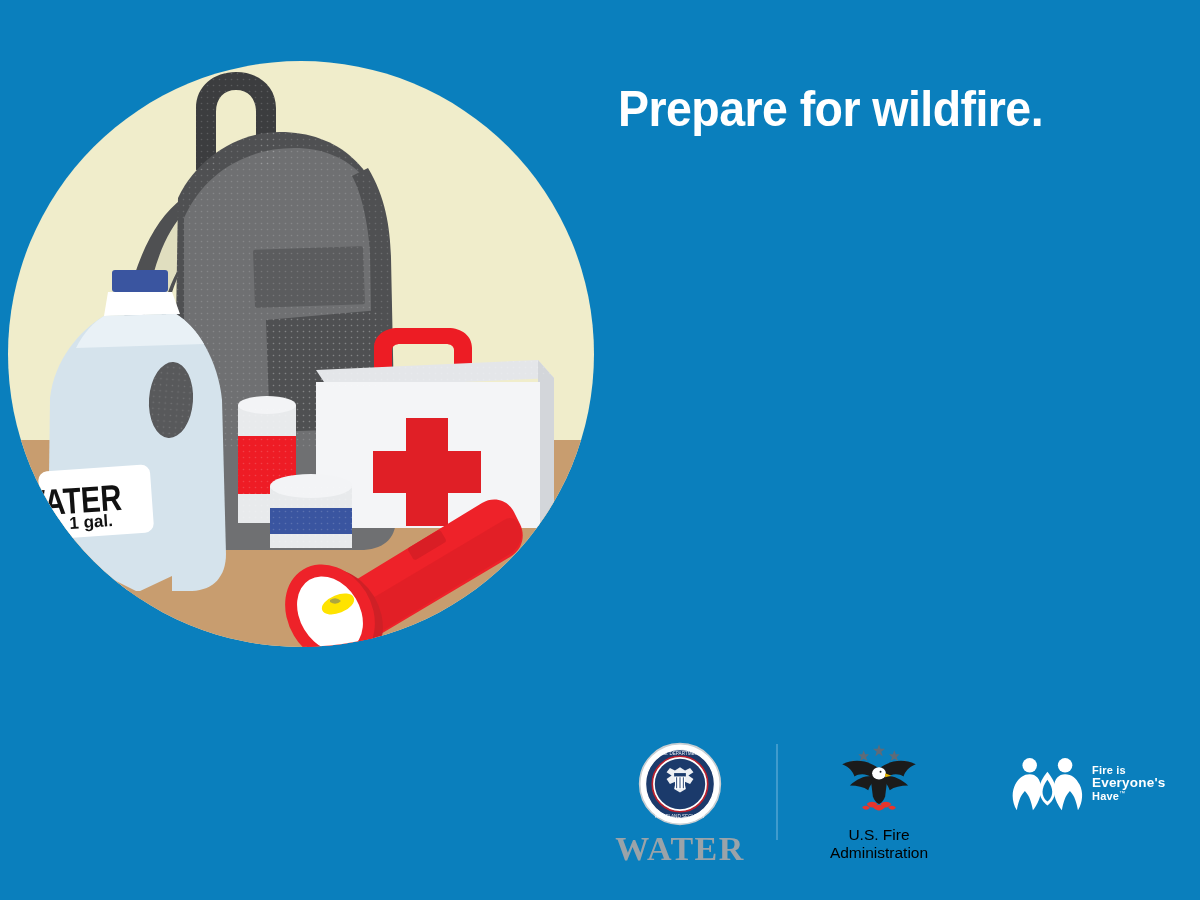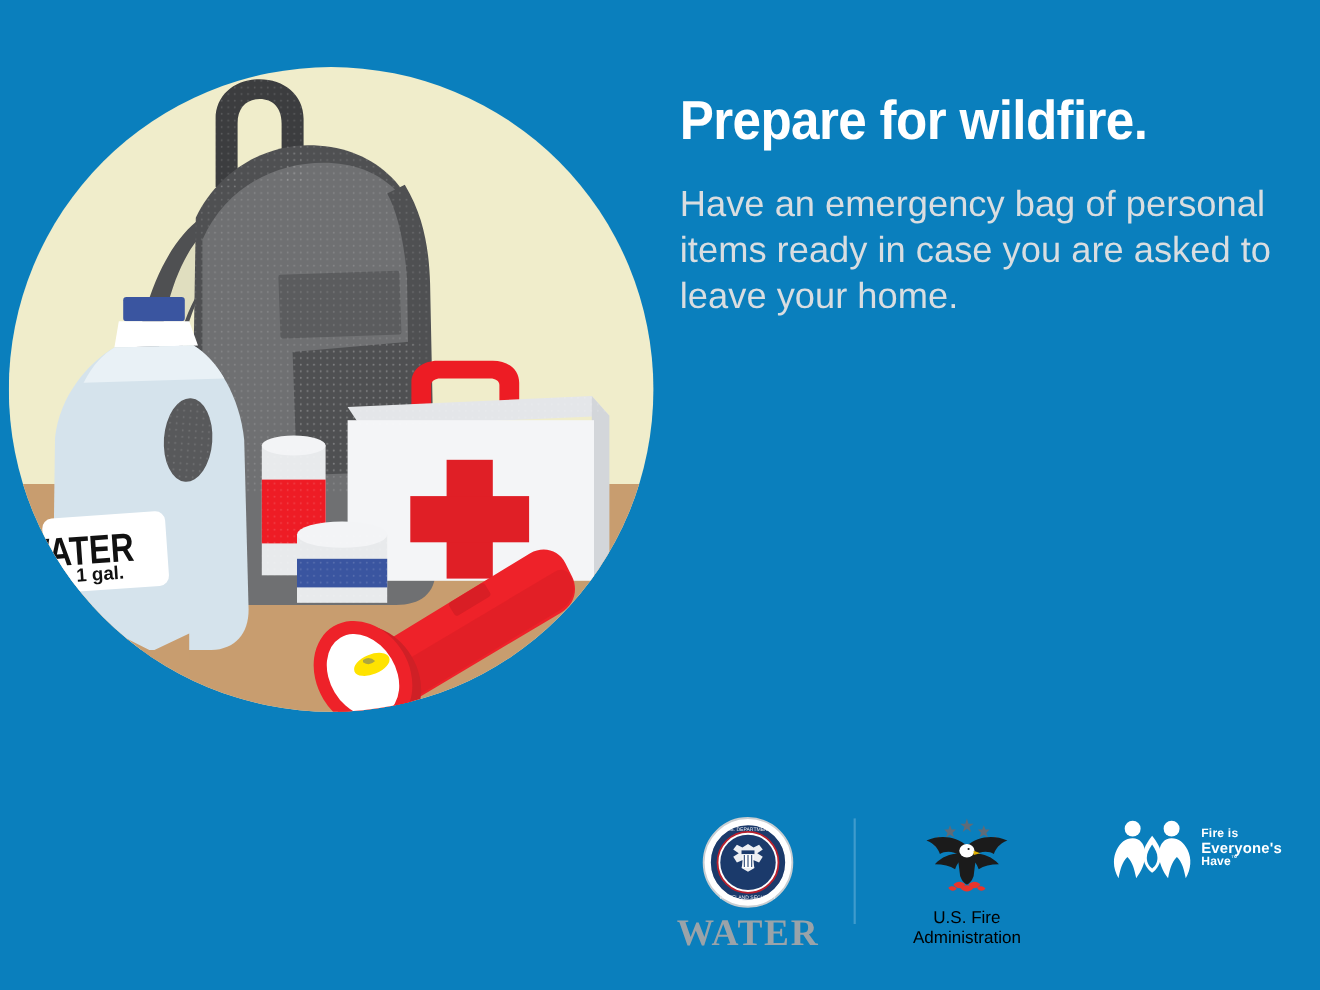--- a/index.html
+++ b/index.html
@@ -50,21 +50,21 @@
     font-weight:bold;font-size:34px;letter-spacing:1.5px;
     color:#9aa3a9;margin-top:6px;line-height:34px;
   }
   #divider{width:2px;height:96px;background:#3f9bcd;margin:2px 26px 0 26px;}
   #usfa-block{width:150px;}
   #usfa-name{
     color:#000000;font-size:15.5px;line-height:18px;text-align:center;
     margin-top:6px;white-space:pre-line;
   }
   #fief-block{
-    position:absolute;left:412px;top:0;display:flex;align-items:center;
+    position:absolute;left:412px;top:12px;display:flex;align-items:center;
   }
   #fief-text{margin-left:6px;color:#ffffff;line-height:11.5px;padding-top:2px;}
   #fief-l1{font-size:11px;font-weight:bold;letter-spacing:.2px;}
   #fief-l2{font-size:13.5px;font-weight:bold;letter-spacing:.2px;}
   #fief-l3{font-size:11px;font-weight:bold;letter-spacing:.2px;}
   #fief-tm{font-size:6px;vertical-align:super;font-weight:normal;}
 </style>
 </head>
 <body>
 
@@ -205,21 +205,20 @@
           <ellipse cx="330" cy="556" rx="17" ry="9" fill="#ffe300" transform="rotate(-22 330 556)"></ellipse>
           <path d="M322,552 q6,-4 11,1 q-5,5 -11,1 z" fill="#8a8a5a" opacity="0.7"></path>
         </g>
 
       </g>
     </svg>
   </div>
 
   <div id="textblock">
     <h1 id="headline">Prepare for wildfire.</h1>
-    <p id="subhead">Have an emergency bag of personal items ready in case you are asked to leave your home.</p>
   </div>
 
   <div id="footer">
 
     <div class="logo-block" id="fema-block">
       <svg width="84" height="84" viewBox="0 0 100 100">
         <circle cx="50" cy="50" r="48" fill="#ffffff"></circle>
         <circle cx="50" cy="50" r="48" fill="none" stroke="#c9ced2" stroke-width="2"></circle>
         <circle cx="50" cy="50" r="41" fill="#1b3a6b"></circle>
         <circle cx="50" cy="50" r="41" fill="none" stroke="#ffffff" stroke-width="1.5"></circle>

